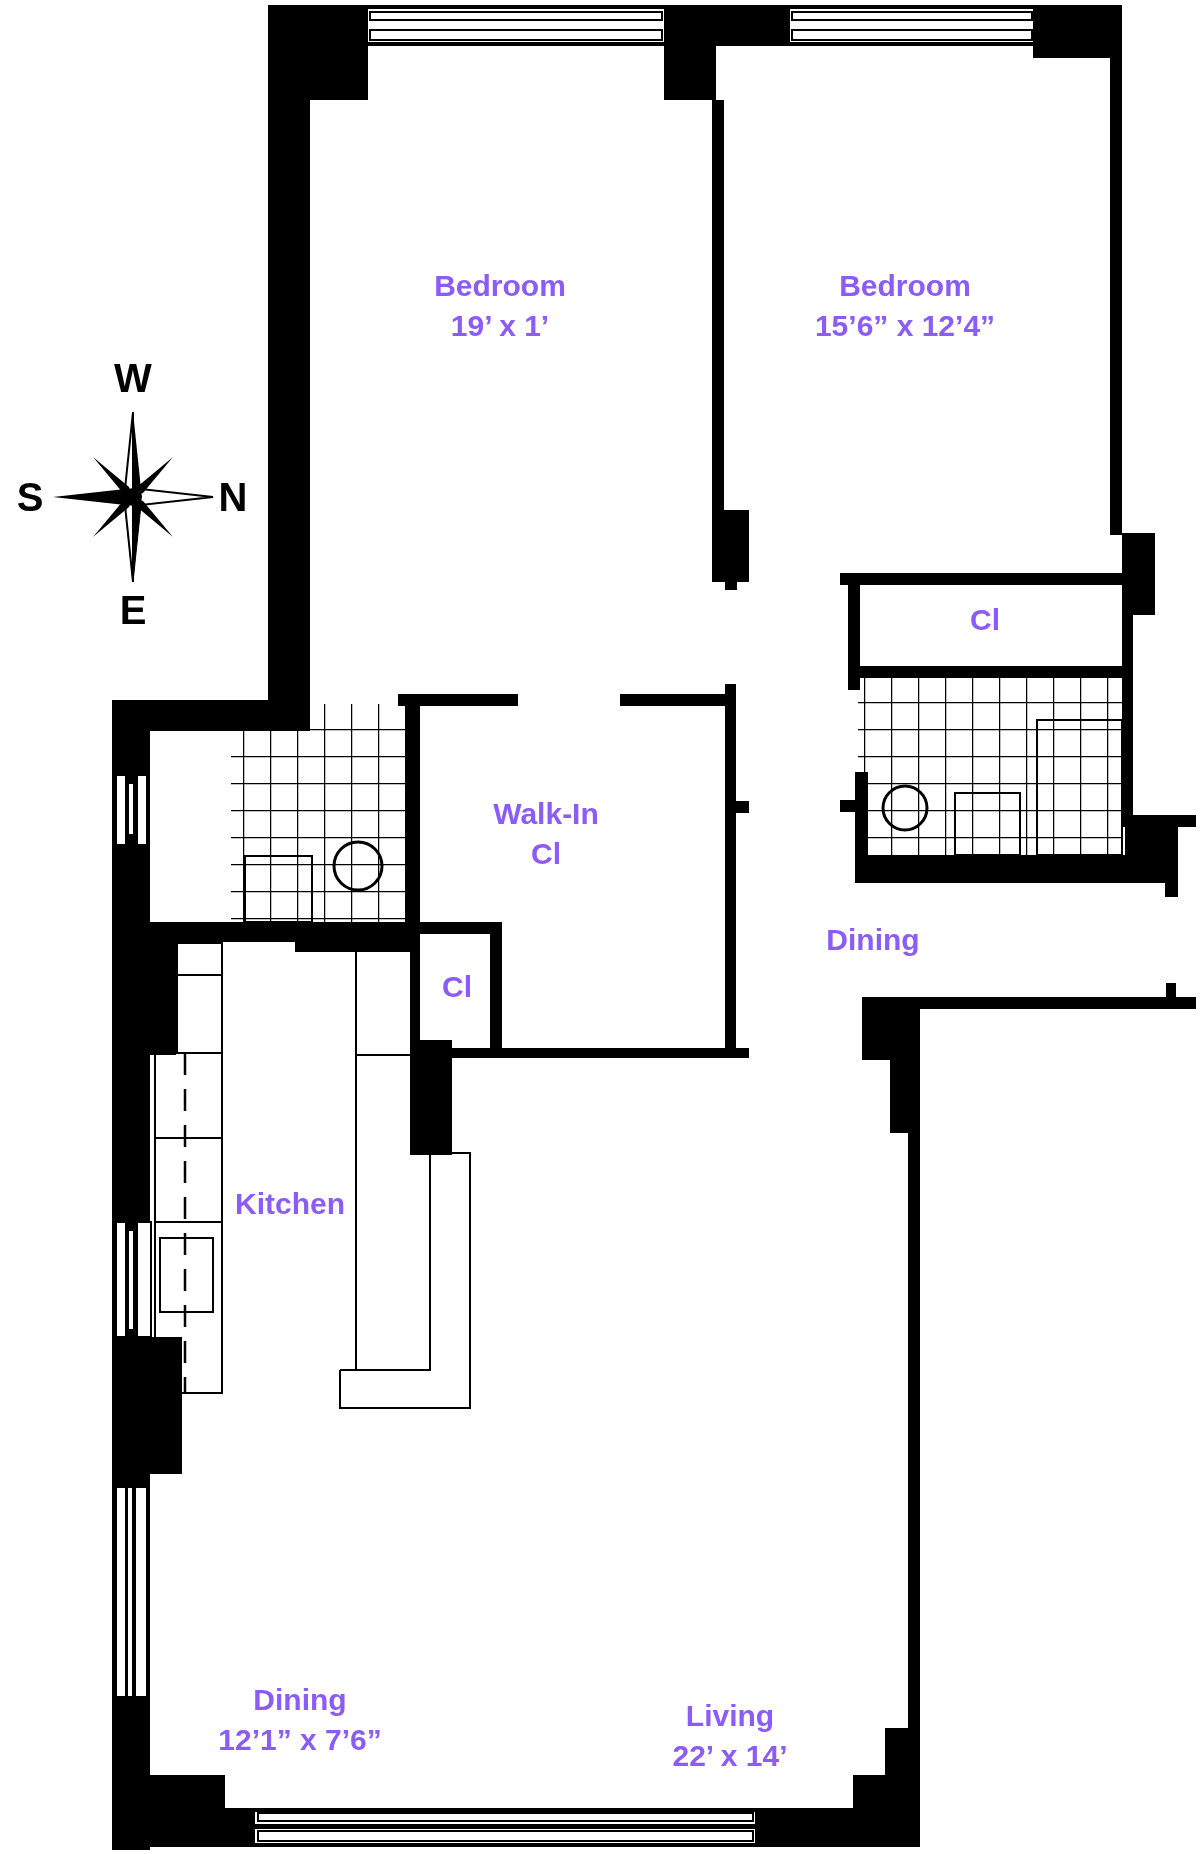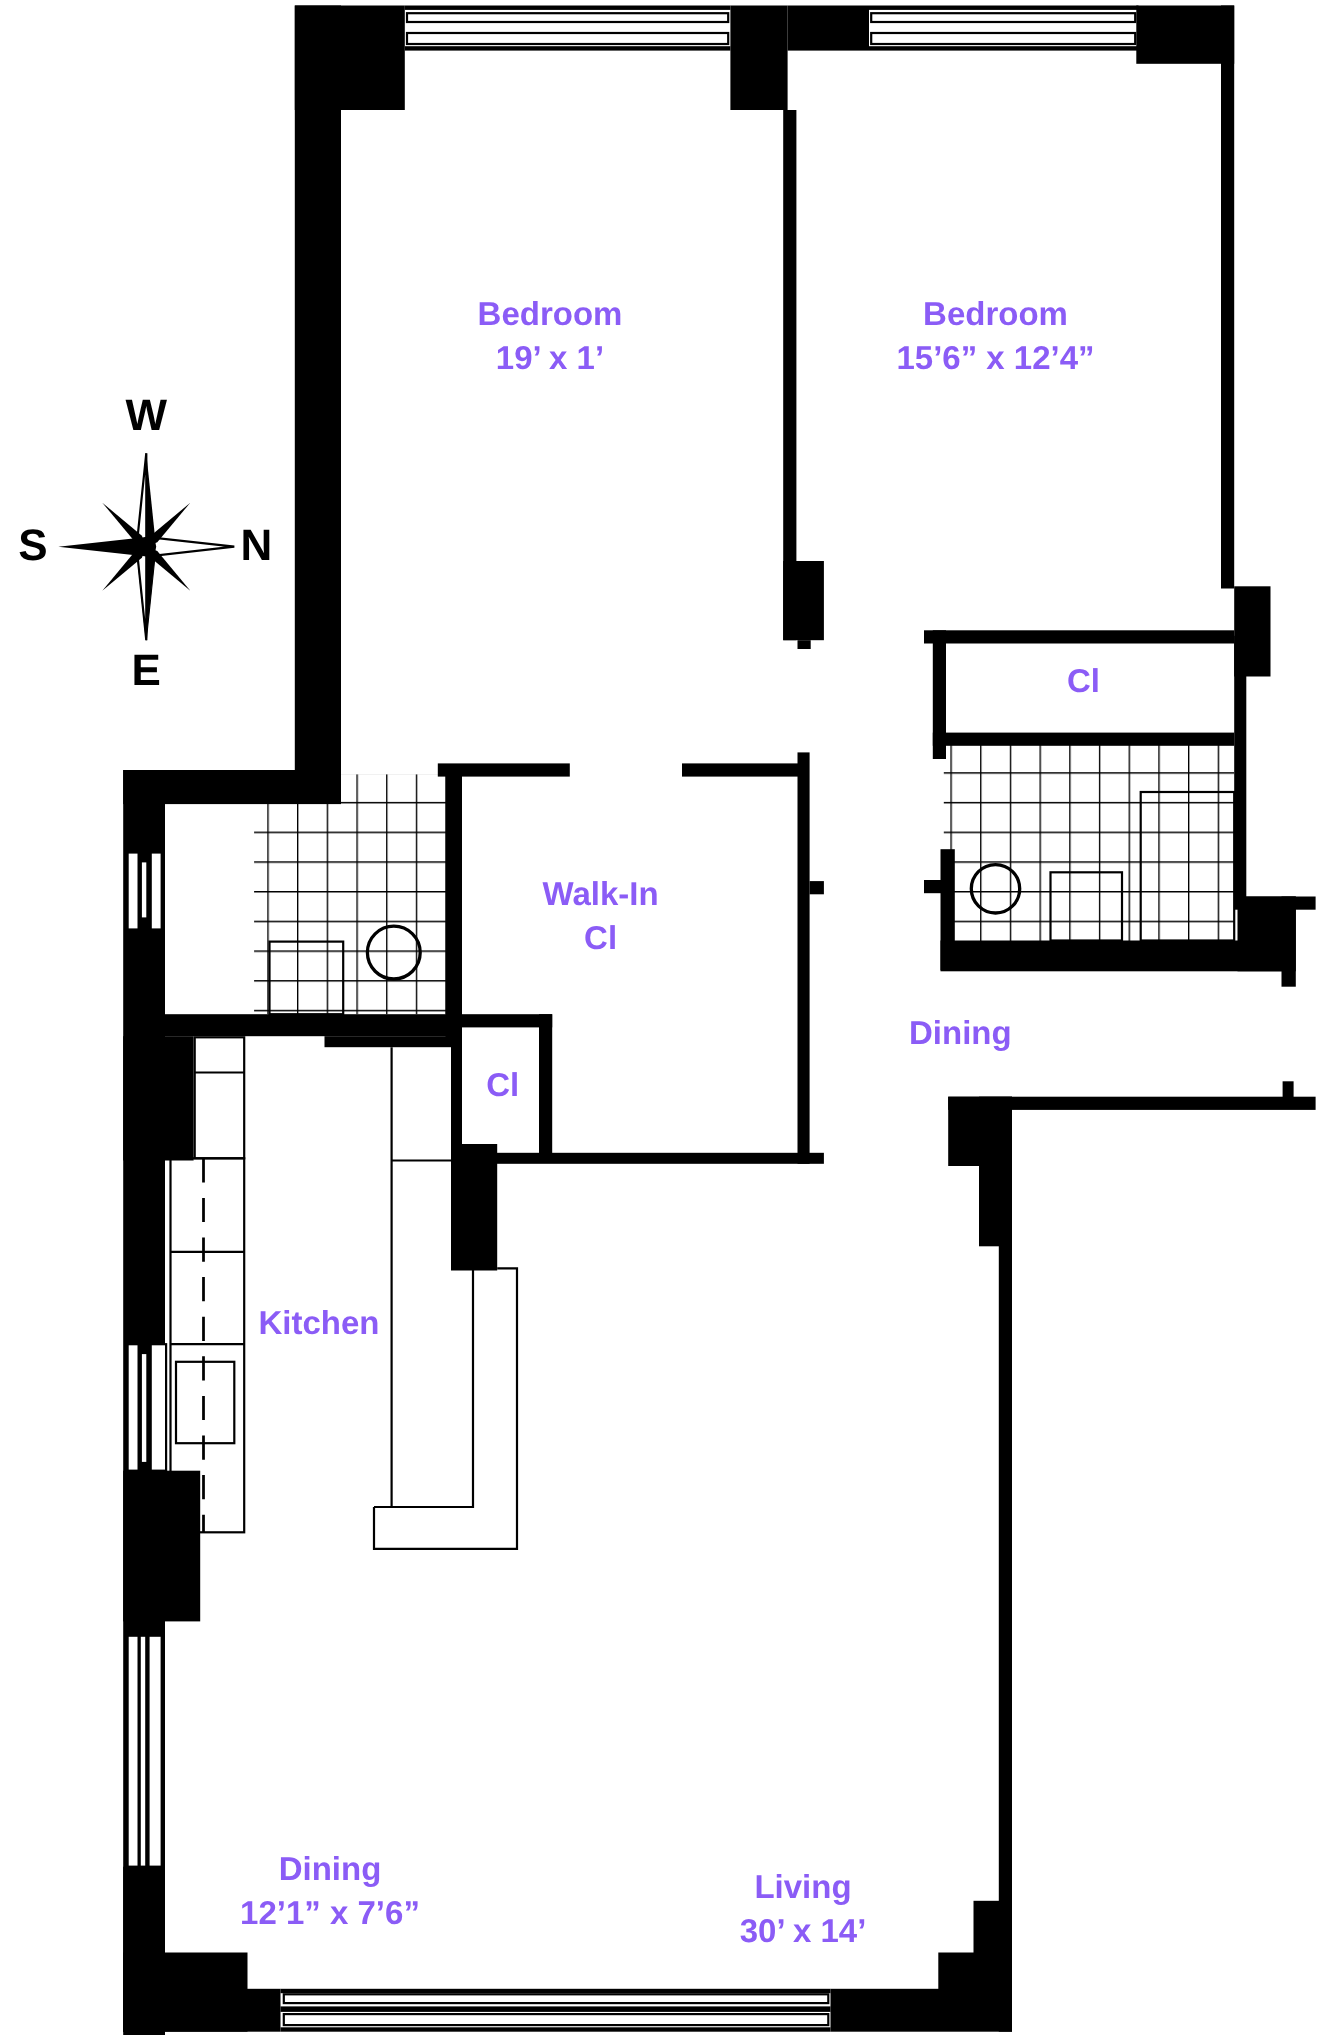--- a/index.html
+++ b/index.html
@@ -196,14 +196,14 @@
 </div>
 <div class="label" style="left:290px;top:1172px;margin-top:32px;">
   <span>Kitchen</span>
 </div>
 <div class="label" style="left:300px;top:1720px;">
   <span>Dining</span>
   <span>12’1” x 7’6”</span>
 </div>
 <div class="label" style="left:730px;top:1736px;">
   <span>Living</span>
-  <span>30’ x 14’</span>
+  <span>22’ x 14’</span>
 </div>
 
 </body></html>

